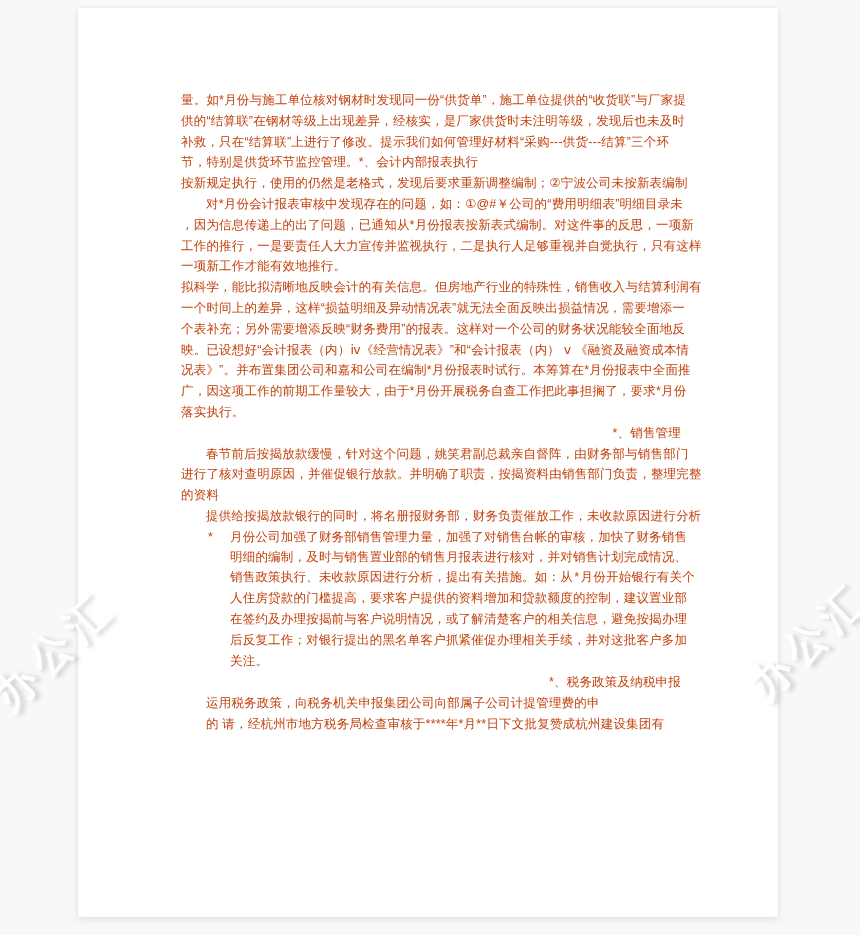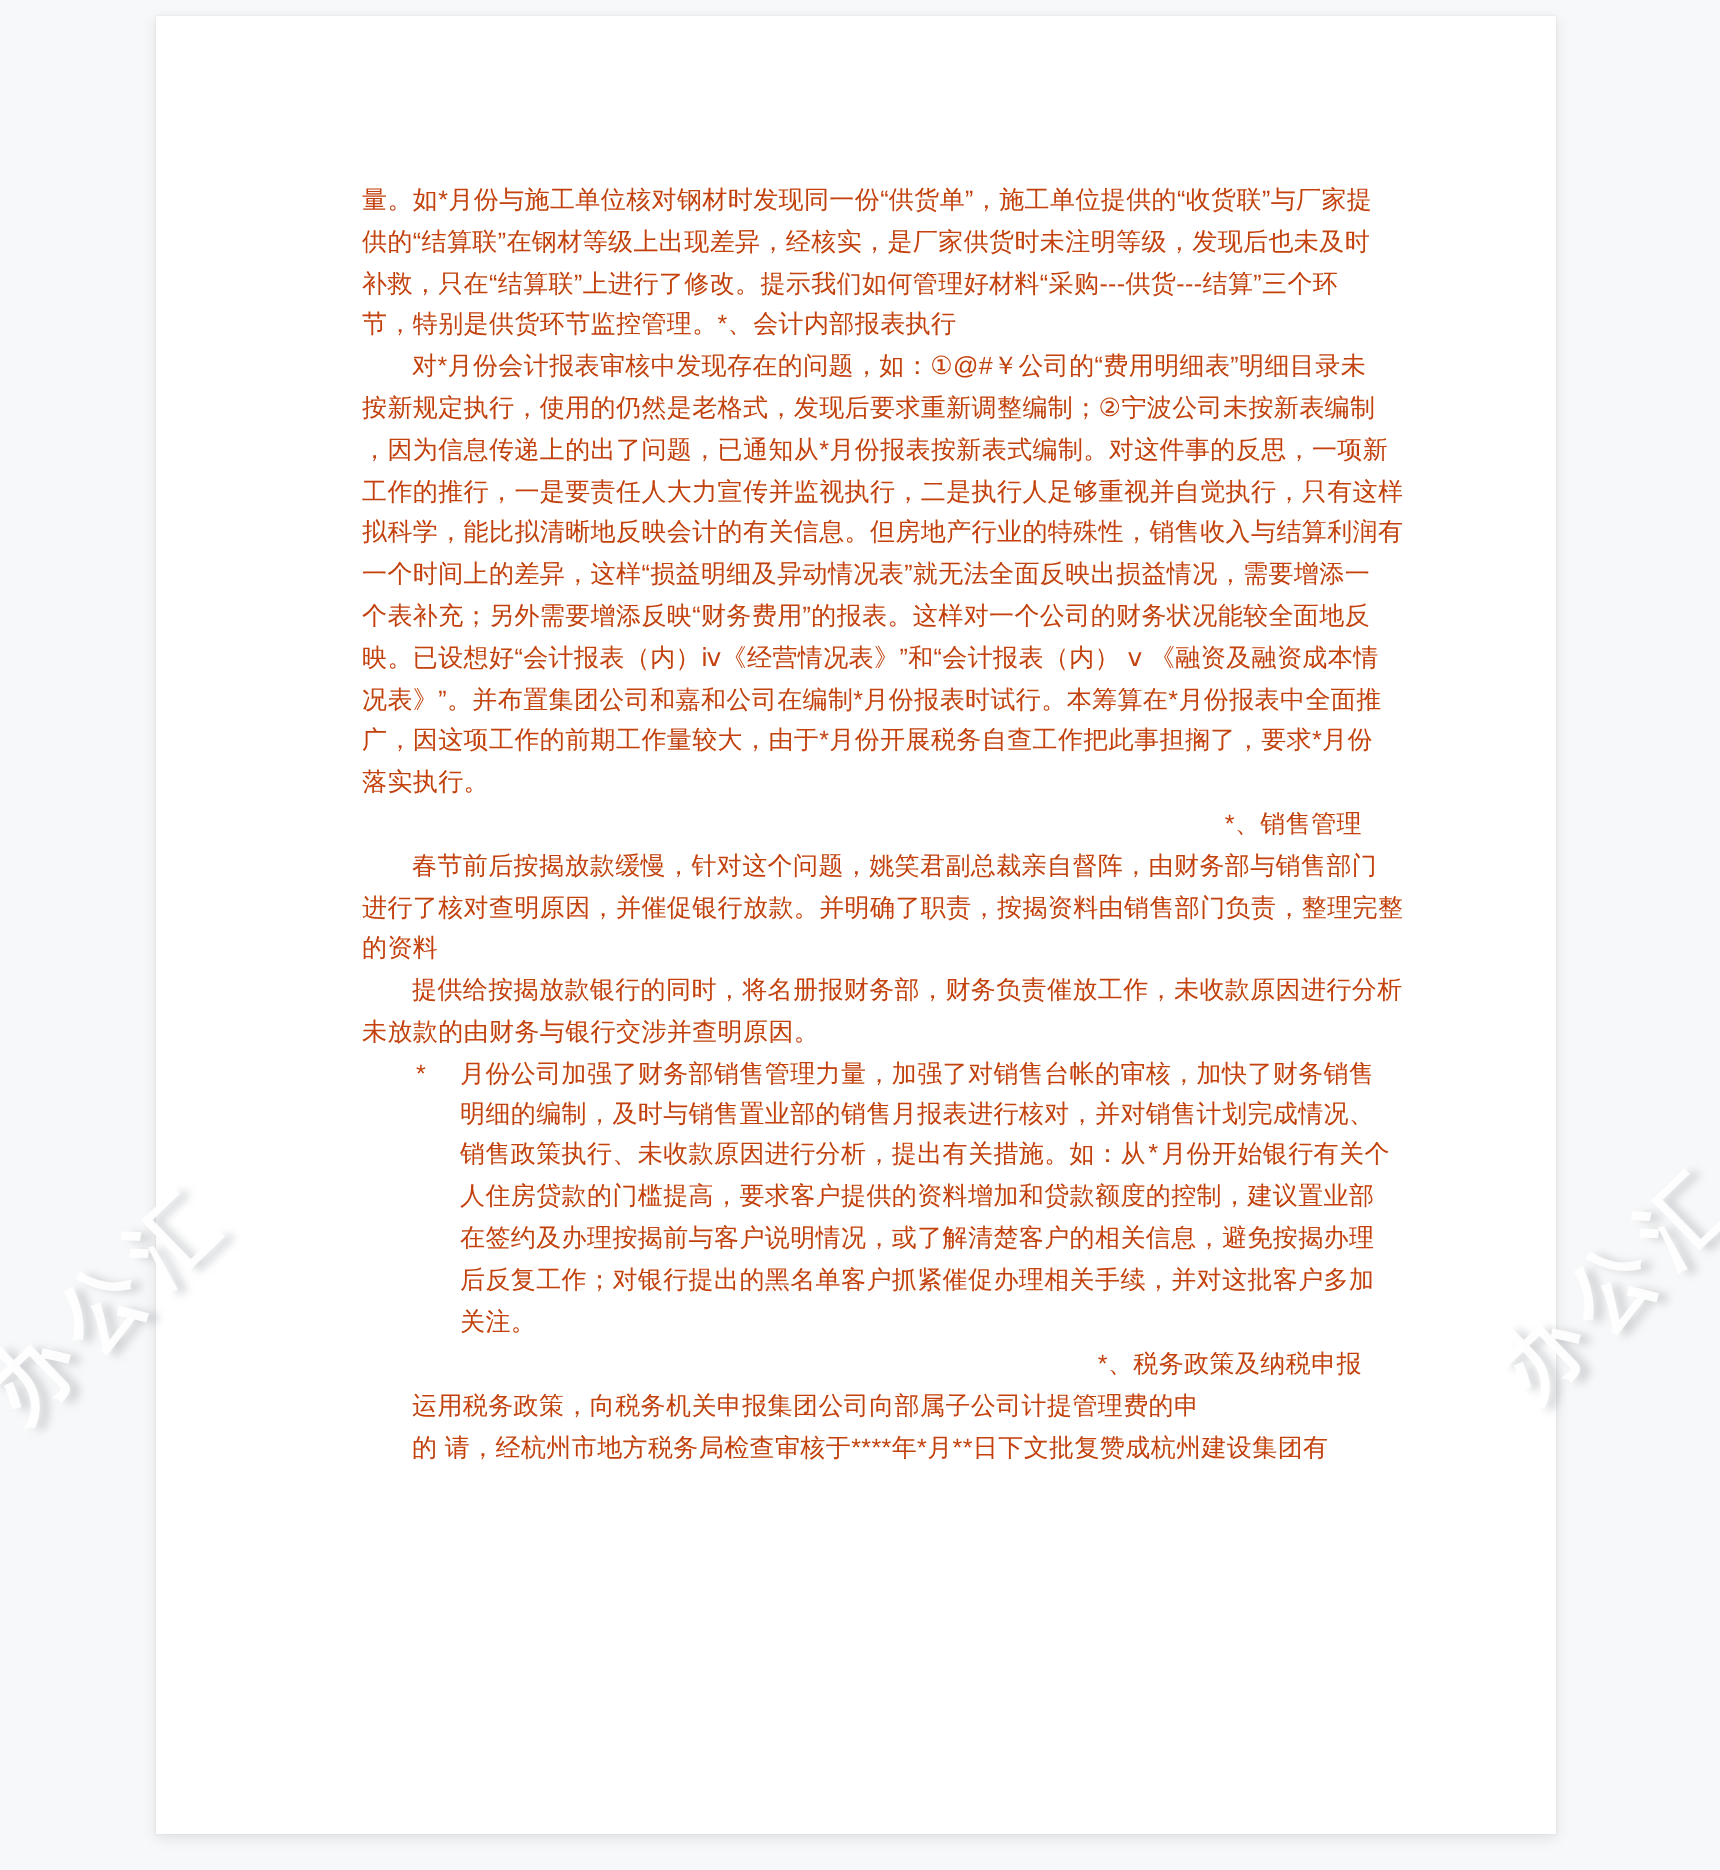--- a/index.html
+++ b/index.html
@@ -55,37 +55,37 @@
 
 <div class="viewport">
   <div class="watermark wm-left">办公汇</div>
 
   <div class="page">
     <div class="text-block">
         <div class="line flush">量。如*月份与施工单位核对钢材时发现同一份“供货单”，施工单位提供的“收货联”与厂家提</div>
         <div class="line flush">供的“结算联”在钢材等级上出现差异，经核实，是厂家供货时未注明等级，发现后也未及时</div>
         <div class="line flush">补救，只在“结算联”上进行了修改。提示我们如何管理好材料“采购---供货---结算”三个环</div>
         <div class="line flush">节，特别是供货环节监控管理。*、会计内部报表执行</div>
+        <div class="line flush">按新规定执行，使用的仍然是老格式，发现后要求重新调整编制；②宁波公司未按新表编制</div>
         <div class="line indent">对*月份会计报表审核中发现存在的问题，如：①@#￥公司的“费用明细表”明细目录未</div>
-        <div class="line flush">按新规定执行，使用的仍然是老格式，发现后要求重新调整编制；②宁波公司未按新表编制</div>
         <div class="line flush">，因为信息传递上的出了问题，已通知从*月份报表按新表式编制。对这件事的反思，一项新</div>
         <div class="line flush">工作的推行，一是要责任人大力宣传并监视执行，二是执行人足够重视并自觉执行，只有这样</div>
+        <div class="line flush">一项新工作才能有效地推行。</div>
         <div class="line flush">拟科学，能比拟清晰地反映会计的有关信息。但房地产行业的特殊性，销售收入与结算利润有</div>
         <div class="line flush">一个时间上的差异，这样“损益明细及异动情况表”就无法全面反映出损益情况，需要增添一</div>
         <div class="line flush">个表补充；另外需要增添反映“财务费用”的报表。这样对一个公司的财务状况能较全面地反</div>
         <div class="line flush">映。已设想好“会计报表（内）ⅳ《经营情况表》”和“会计报表（内） ⅴ 《融资及融资成本情</div>
         <div class="line flush">况表》”。并布置集团公司和嘉和公司在编制*月份报表时试行。本筹算在*月份报表中全面推</div>
         <div class="line flush">广，因这项工作的前期工作量较大，由于*月份开展税务自查工作把此事担搁了，要求*月份</div>
         <div class="line flush">落实执行。</div>
         <div class="line heading">*、销售管理</div>
         <div class="line indent">春节前后按揭放款缓慢，针对这个问题，姚笑君副总裁亲自督阵，由财务部与销售部门</div>
         <div class="line flush">进行了核对查明原因，并催促银行放款。并明确了职责，按揭资料由销售部门负责，整理完整</div>
         <div class="line flush">的资料</div>
         <div class="line indent">提供给按揭放款银行的同时，将名册报财务部，财务负责催放工作，未收款原因进行分析</div>
-        <div class="line flush">未放款的由财务与银行交涉并查明原因。</div>
         <div class="line bullet-first"><span class="bullet-marker">*</span><span>月份公司加强了财务部销售管理力量，加强了对销售台帐的审核，加快了财务销售</span></div>
         <div class="line bullet-cont">明细的编制，及时与销售置业部的销售月报表进行核对，并对销售计划完成情况、</div>
         <div class="line bullet-cont">销售政策执行、未收款原因进行分析，提出有关措施。如：从*月份开始银行有关个</div>
         <div class="line bullet-cont">人住房贷款的门槛提高，要求客户提供的资料增加和贷款额度的控制，建议置业部</div>
         <div class="line bullet-cont">在签约及办理按揭前与客户说明情况，或了解清楚客户的相关信息，避免按揭办理</div>
         <div class="line bullet-cont">后反复工作；对银行提出的黑名单客户抓紧催促办理相关手续，并对这批客户多加</div>
         <div class="line bullet-cont">关注。</div>
         <div class="line heading">*、税务政策及纳税申报</div>
         <div class="line indent">运用税务政策，向税务机关申报集团公司向部属子公司计提管理费的申</div>
         <div class="line indent">的 请，经杭州市地方税务局检查审核于****年*月**日下文批复赞成杭州建设集团有</div>

